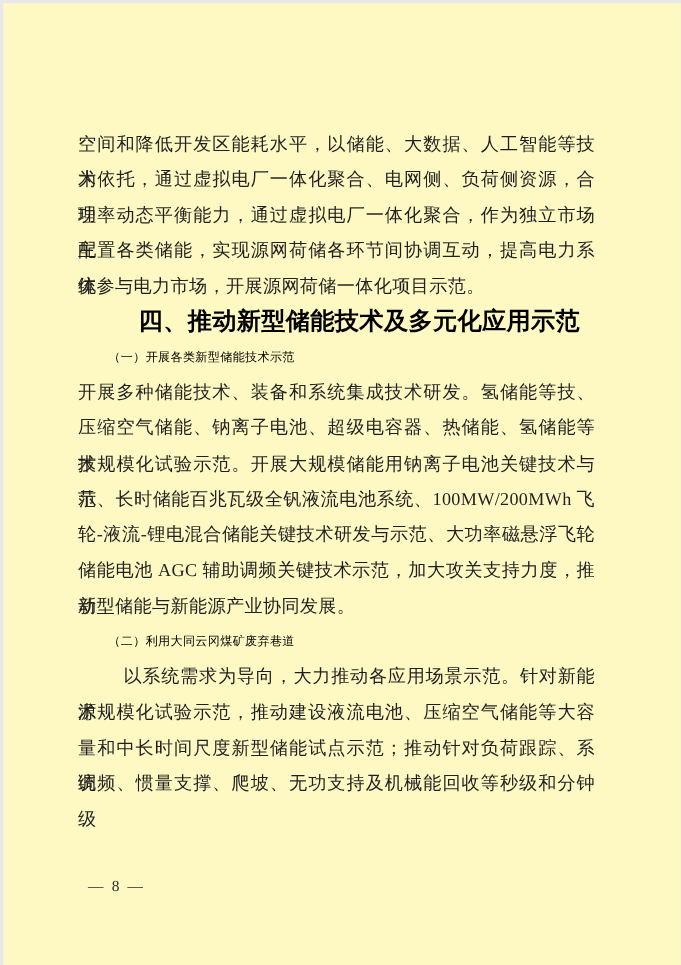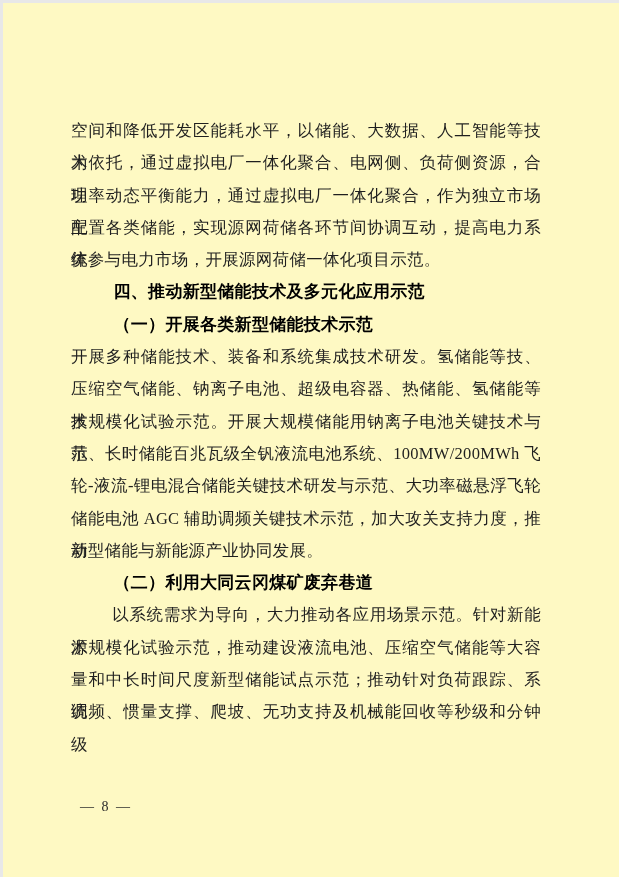--- a/index.html
+++ b/index.html
@@ -35,26 +35,26 @@
   .line.end {
     text-align-last: left;
   }
   .line.indent {
     text-indent: 2.5em;
   }
   .line.h1 {
     font-family: "Liberation Sans", sans-serif;
     font-weight: bold;
     color: #000000;
-    font-size: 17px;
+    font-size: 22px;
   }
   .line.h2 {
-    font-weight: bold;
+    font-weight: normal;
     color: #000000;
-    font-size: 17px;
+    font-size: 11px;
   }
   .footer {
     position: absolute;
     left: 77px;
     top: 793px;
     height: 22px;
     line-height: 22px;
     font-size: 14px;
     letter-spacing: 2px;
     color: #2a2a2a;

